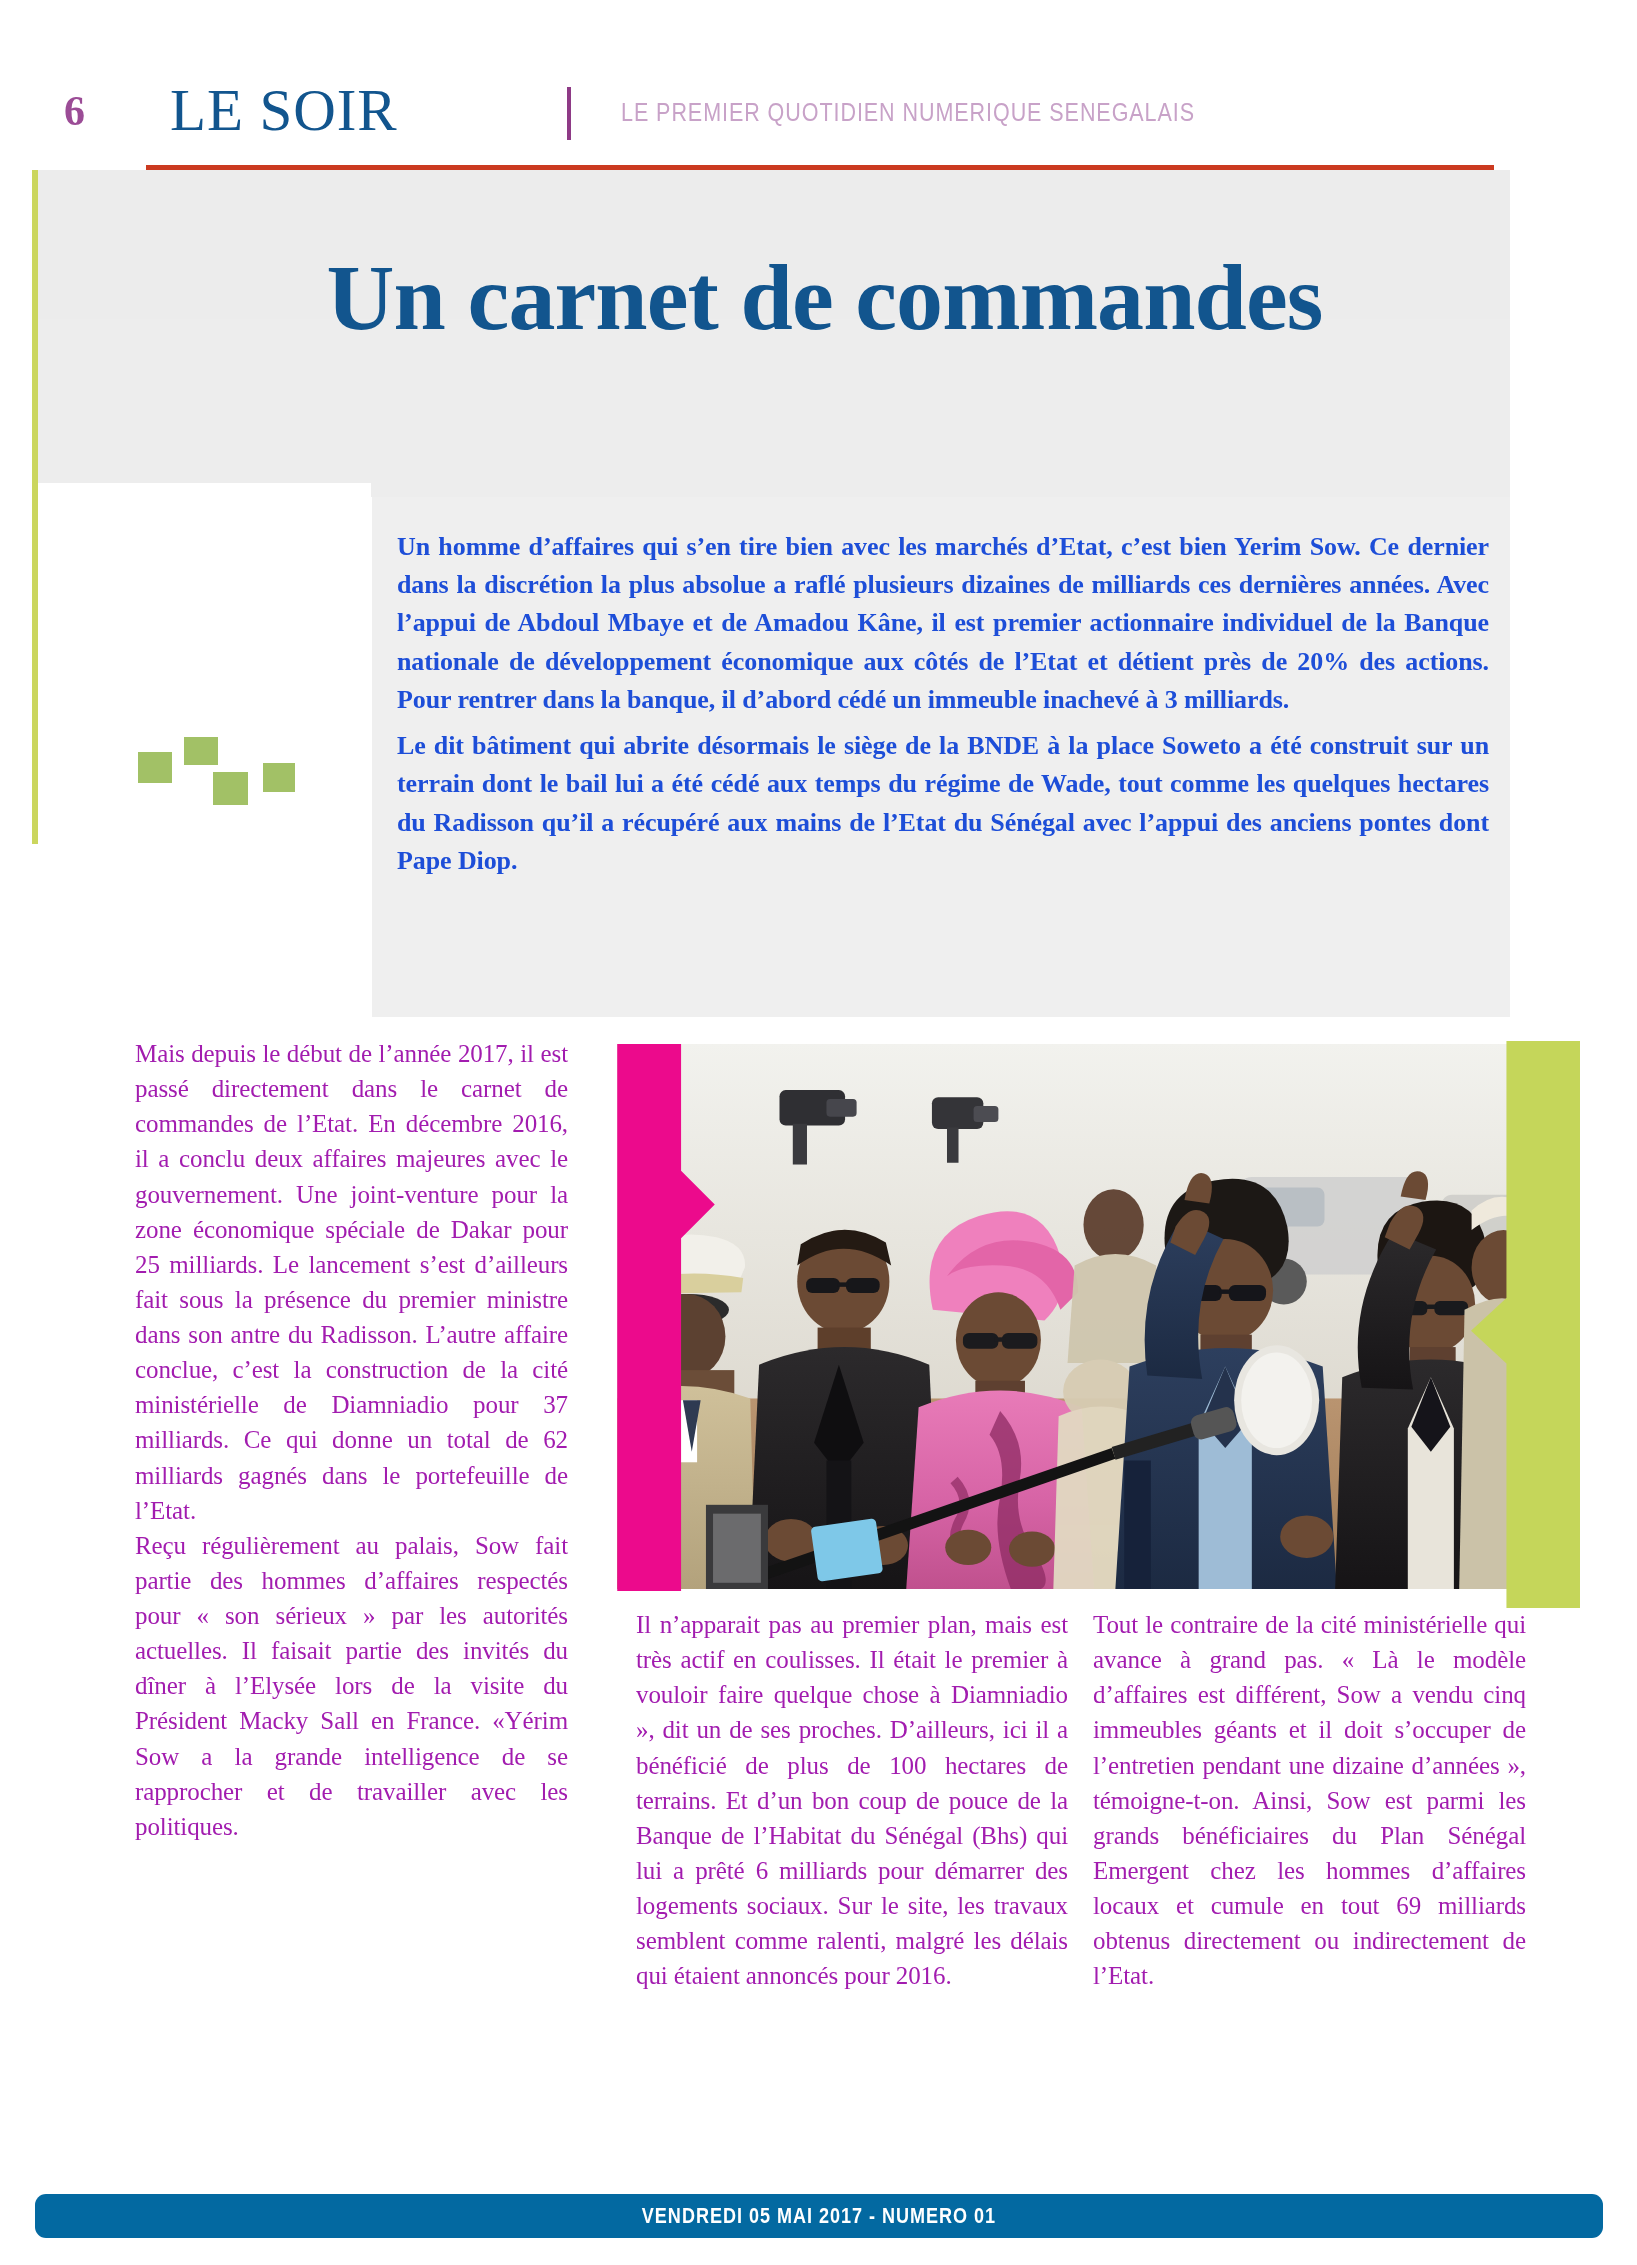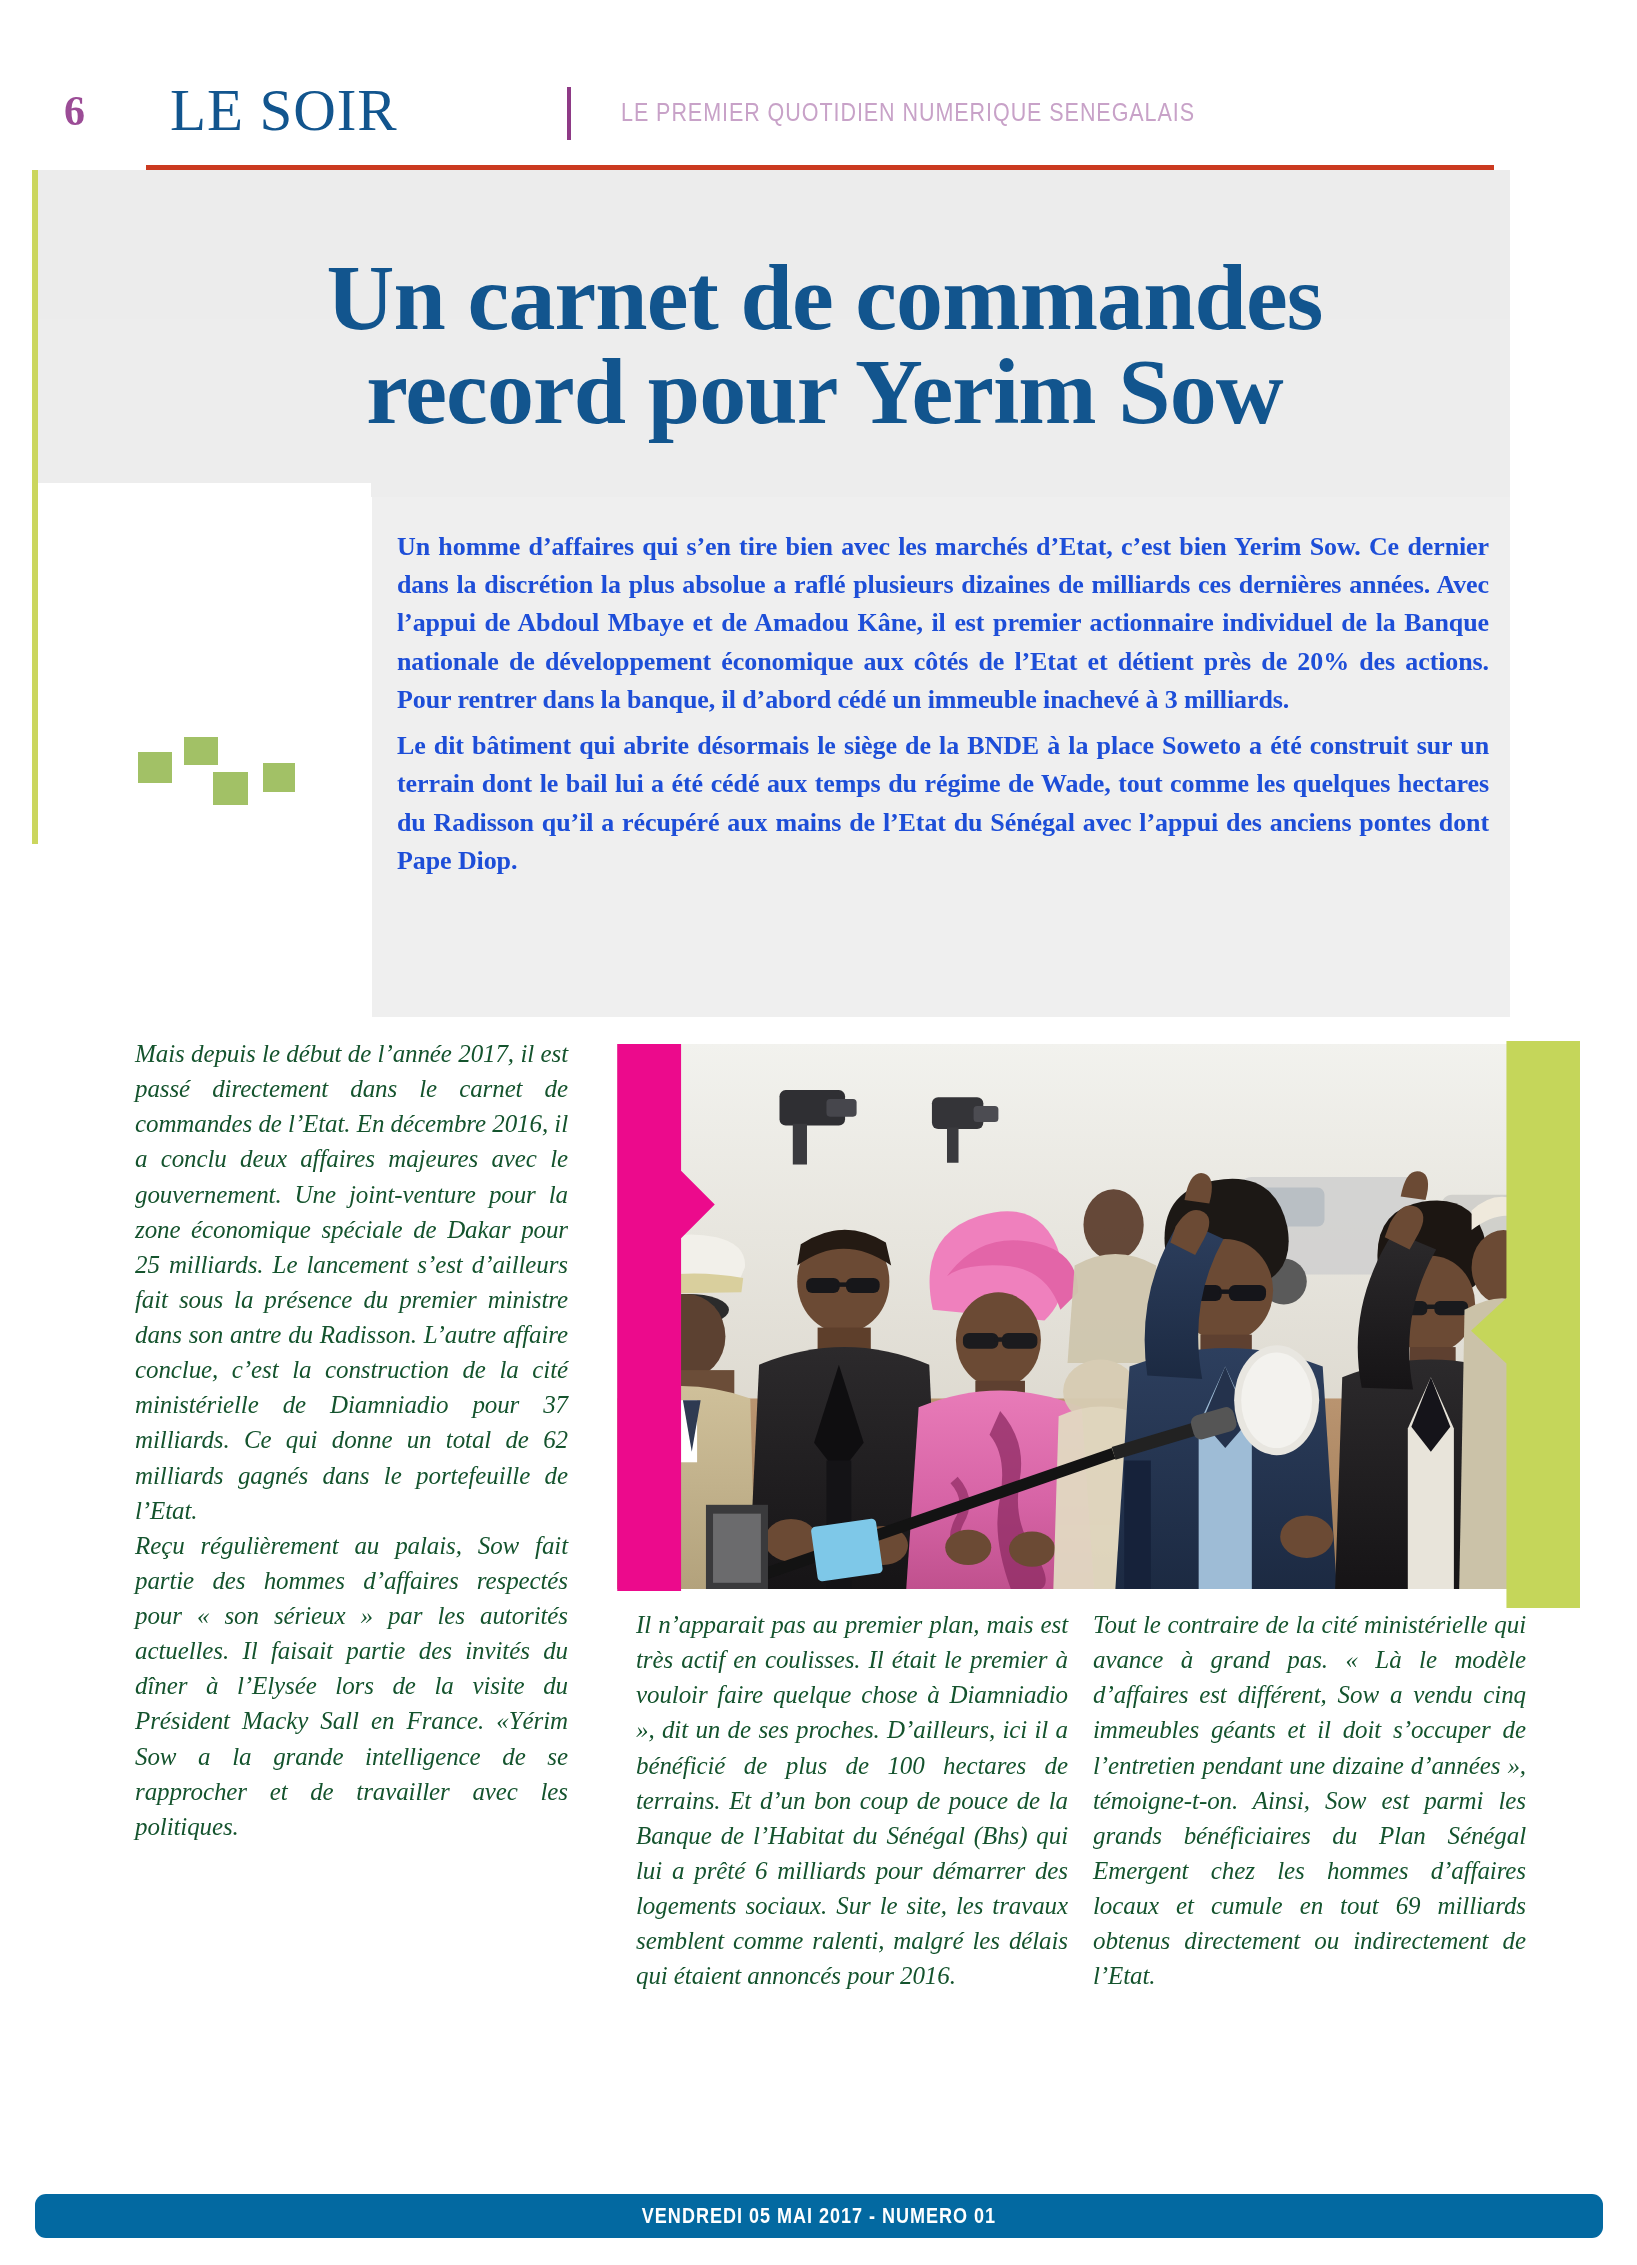--- a/index.html
+++ b/index.html
@@ -176,25 +176,24 @@
     left: 854px; top: -3.5px;
     width: 109px; height: 567px;
   }
 
   
   .bodycol {
     position: absolute;
     font-family: "Liberation Serif", "DejaVu Serif", serif;
     font-size: 25px;
     line-height: 1.405;
-    color: #14532d;
+    color: #a21caf;
     text-align: justify;
     text-justify: inter-word;
     letter-spacing: -0.1px;
-    font-style: italic;
   }
   .bodycol p { margin: 0; }
   #col1 { left: 135px; top: 1036px; width: 433px; }
   #col2 { left: 614px; top: 1607px; width: 432px; margin-left: 22px; }
   #col3 { left: 1093px; top: 1607px; width: 433px; }
 
   
   #footer-bar {
     position: absolute;
     left: 35px; top: 2194px;
@@ -230,21 +229,20 @@
 </div>
 
 <div id="headline-backdrop"></div>
 <div id="headline-backdrop2"></div>
 <div id="left-accent-bar"></div>
 <div id="headline-white-knock"></div>
 <div id="intro-backdrop"></div>
 
 <h1 id="headline">
   <span class="hl-line">Un carnet de commandes</span>
-  <span class="hl-line">record pour Yerim Sow</span>
 </h1>
 
 <div class="deco-square" id="deco-sq-1"></div>
 <div class="deco-square" id="deco-sq-2"></div>
 <div class="deco-square" id="deco-sq-3"></div>
 <div class="deco-square" id="deco-sq-4"></div>
 
 <div id="intro-block">
   <p>Un homme d’affaires qui s’en tire bien avec les marchés d’Etat, c’est bien Yerim Sow. Ce dernier dans la discrétion la plus absolue a raflé plusieurs dizaines de milliards ces dernières années. Avec l’appui de Abdoul Mbaye et de Amadou Kâne, il est premier actionnaire individuel de la Banque nationale de développement économique aux côtés de l’Etat et détient près de 20% des actions. Pour rentrer dans la banque, il d’abord cédé un immeuble inachevé à 3 milliards.</p>
   <p>Le dit bâtiment qui abrite désormais le siège de la BNDE à la place Soweto a été construit sur un terrain dont le bail lui a été cédé aux temps du régime de Wade, tout comme les quelques hectares du Radisson qu’il a récupéré aux mains de l’Etat du Sénégal avec l’appui des anciens pontes dont Pape Diop.</p>

